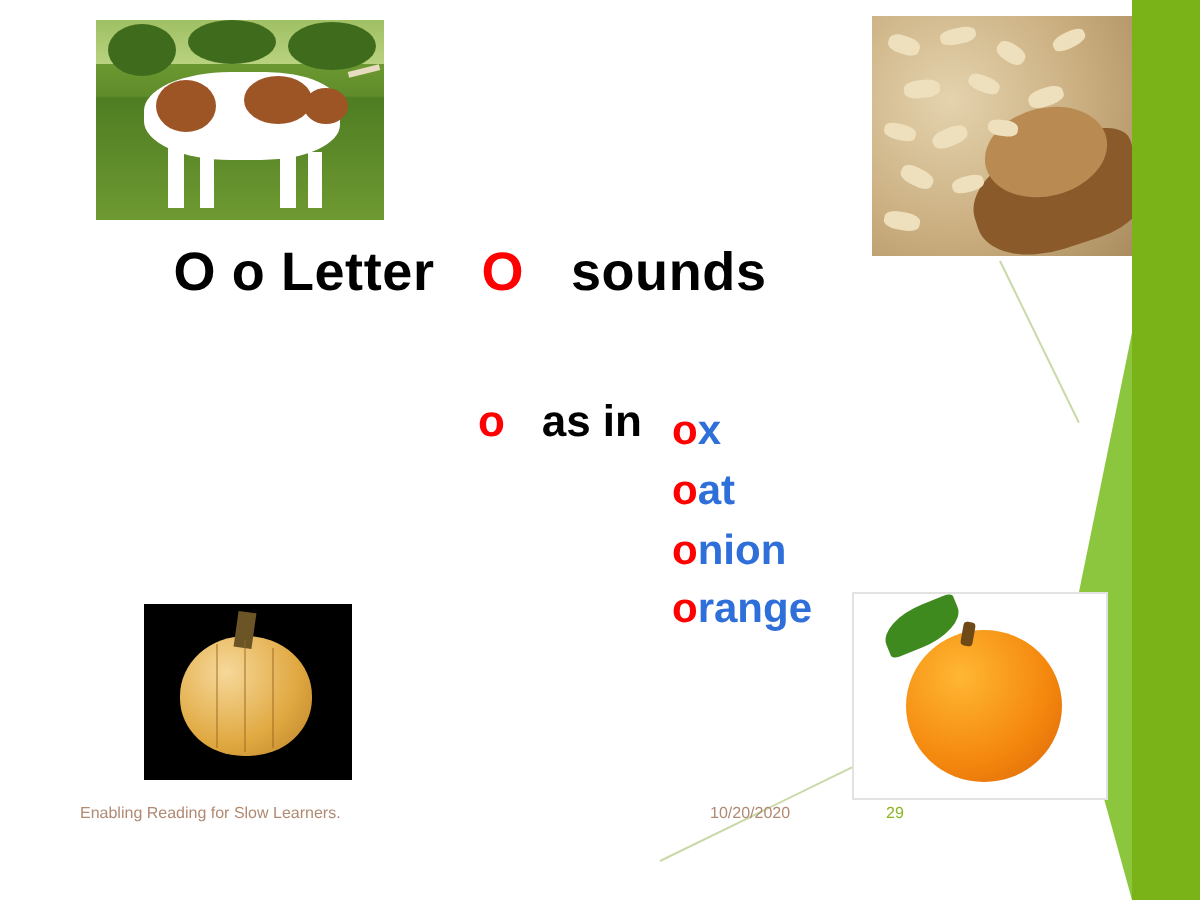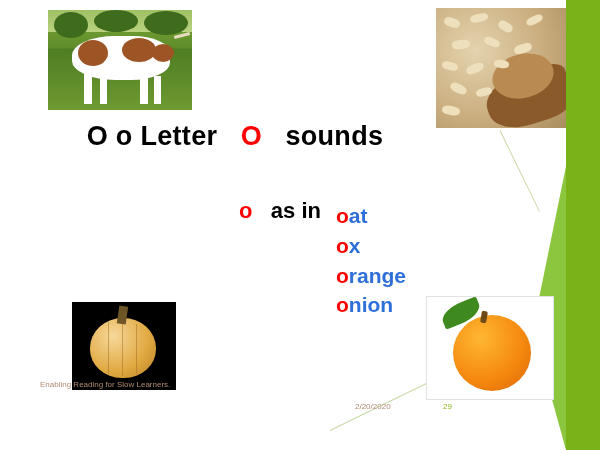--- a/index.html
+++ b/index.html
@@ -159,21 +159,21 @@
     line-height: 1.42;
   }
   .words .w { white-space: nowrap; }
   .words .lead { color: #ff0000; }
   .words .rest { color: #2e6fd9; }
 
   
   .footer-left {
     position: absolute;
     left: 40px;
-    top: 380px;
+    top: 402px;
     font-size: 8px;
     color: #b08a73;
   }
   .footer-date {
     position: absolute;
     left: 355px;
     top: 402px;
     font-size: 8px;
     color: #b08a73;
   }
@@ -257,30 +257,30 @@
   </div>
 
   <div class="sub-line">
     <span class="redo">o</span>
     <span>&nbsp;</span>
     <span>as in</span>
   </div>
 
   <div class="words">
     <div class="w">
+      <span class="lead">o</span><span class="rest">x</span>
+    </div>
+    <div class="w">
       <span class="lead">o</span><span class="rest">at</span>
     </div>
     <div class="w">
-      <span class="lead">o</span><span class="rest">x</span>
+      <span class="lead">o</span><span class="rest">nion</span>
     </div>
     <div class="w">
       <span class="lead">o</span><span class="rest">range</span>
     </div>
-    <div class="w">
-      <span class="lead">o</span><span class="rest">nion</span>
-    </div>
   </div>
 
   <div class="footer-left">Enabling Reading for Slow Learners.</div>
-  <div class="footer-date">2/20/2020</div>
+  <div class="footer-date">10/20/2020</div>
   <div class="footer-num">29</div>
 
 </div>
 
 </body></html>

